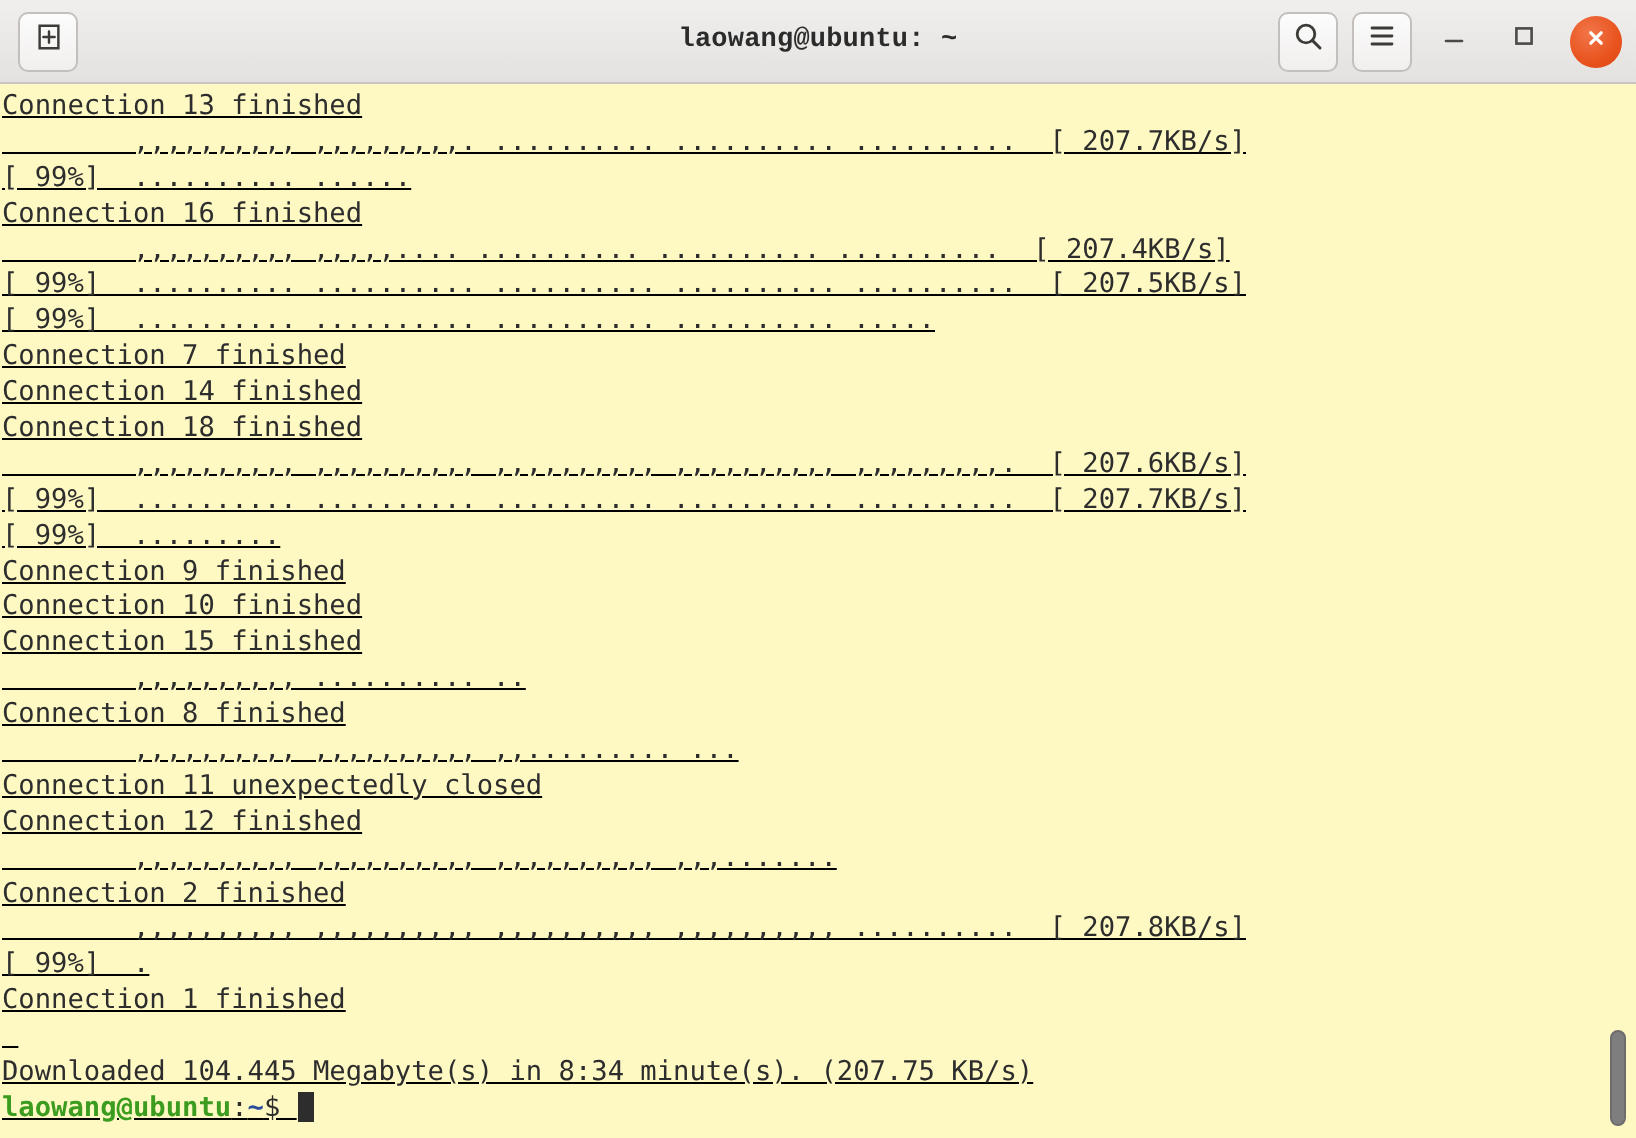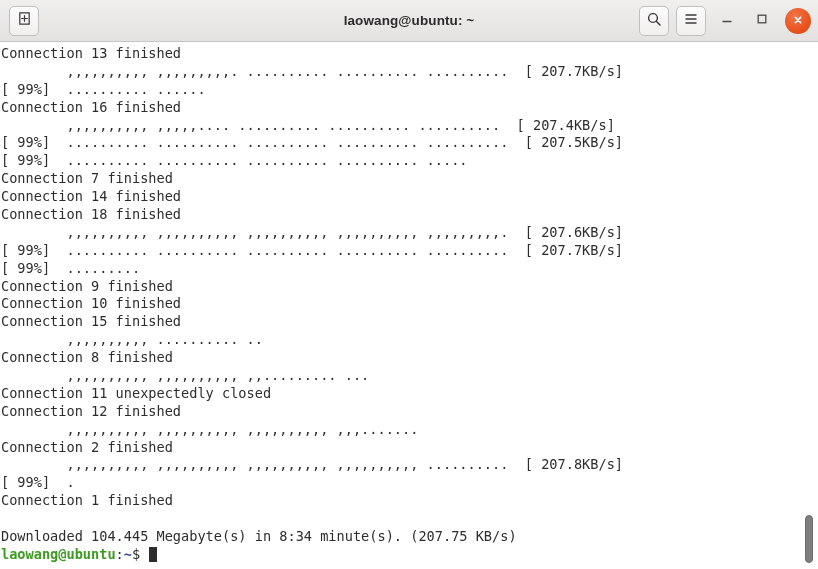--- a/index.html
+++ b/index.html
@@ -22,20 +22,21 @@
   #titlebar {
     height: 42px;
     flex: 0 0 42px;
     background: linear-gradient(to bottom, #f0efee 0%, #e4e2e0 100%);
     border-bottom: 1px solid #c9c5c2;
     display: flex;
     align-items: center;
     padding: 0 7px 0 9px;
     position: relative;
     user-select: none;
+    font-family: Liberation Mono, monospace;
   }
 
   .tb-btn {
     width: 30px; height: 30px;
     border: 1px solid #c3bfbc;
     border-radius: 5px;
     background: linear-gradient(to bottom, #fcfcfc, #f1efee);
     display: flex; align-items: center; justify-content: center;
     color: #3c3b37;
     cursor: pointer;
@@ -73,24 +74,25 @@
     border-radius: 50%;
     background: radial-gradient(circle at 38% 32%, #f2764a 0%, #e8521d 62%, #d9450f 100%);
     display: flex; align-items: center; justify-content: center;
     cursor: pointer;
     margin-left: 2px;
   }
 
   
   #terminal {
     flex: 1 1 auto;
-    background: #ffffff;
+    background: #fef9c3;
     position: relative;
     overflow: hidden;
     padding: 2px 12px 0 0;
+    text-decoration: underline;
   }
 
   #term-text {
     font-family: "DejaVu Sans Mono", "Liberation Mono", monospace;
     font-size: 13.6px;
     line-height: 17.9px;
     color: #2d2d2d;
     white-space: pre;
     padding: 1px 0 0 1px;
     margin: 0;

